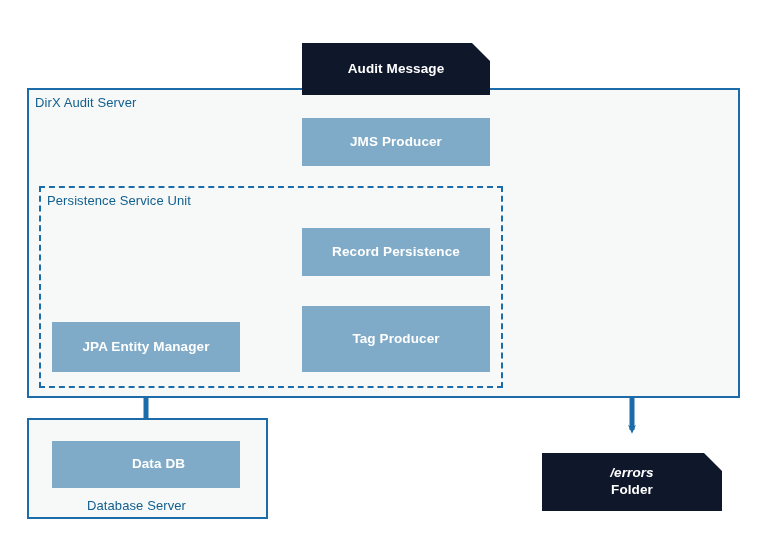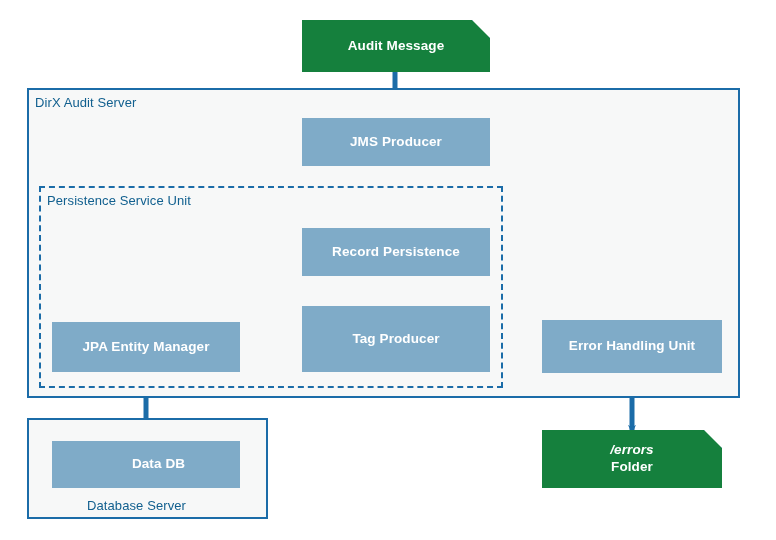--- a/index.html
+++ b/index.html
@@ -50,21 +50,22 @@
     justify-content: center;
     color: #ffffff;
     font-size: 13.5px;
     font-weight: bold;
     text-align: center;
     letter-spacing: 0.1px;
     line-height: 1.25;
   }
   .node.doc {
     
-    background: #15803d;
+    background: #0f172a;
+    margin-top: 23px;
   }
   .node.doc::after {
     content: "";
     position: absolute;
     top: 0;
     right: 0;
     width: 17px;
     height: 17px;
     background: #ffffff;
     border-left: 1.5px solid #6b9bbb;
@@ -161,23 +162,20 @@
   </div>
 
   <div class="node" style="left:52px; top:322px; width:188px; height:50px;">
     <span>JPA Entity Manager</span>
   </div>
 
   <div class="node" style="left:302px; top:306px; width:188px; height:66px;">
     <span>Tag Producer</span>
   </div>
 
-  <div class="node" style="left:542px; top:320px; width:180px; height:53px;">
-    <span>Error Handling Unit</span>
-  </div>
 
   <div class="node" style="left:52px; top:441px; width:188px; height:47px;padding-left:25px;">
     <span>Data DB</span>
   </div>
 
   <div class="node doc" style="left:542px; top:430px; width:180px; height:58px; flex-direction:column;text-align:right;">
     <span class="doc-line1">/errors</span>
     <span class="doc-line2">Folder</span>
   </div>
 

